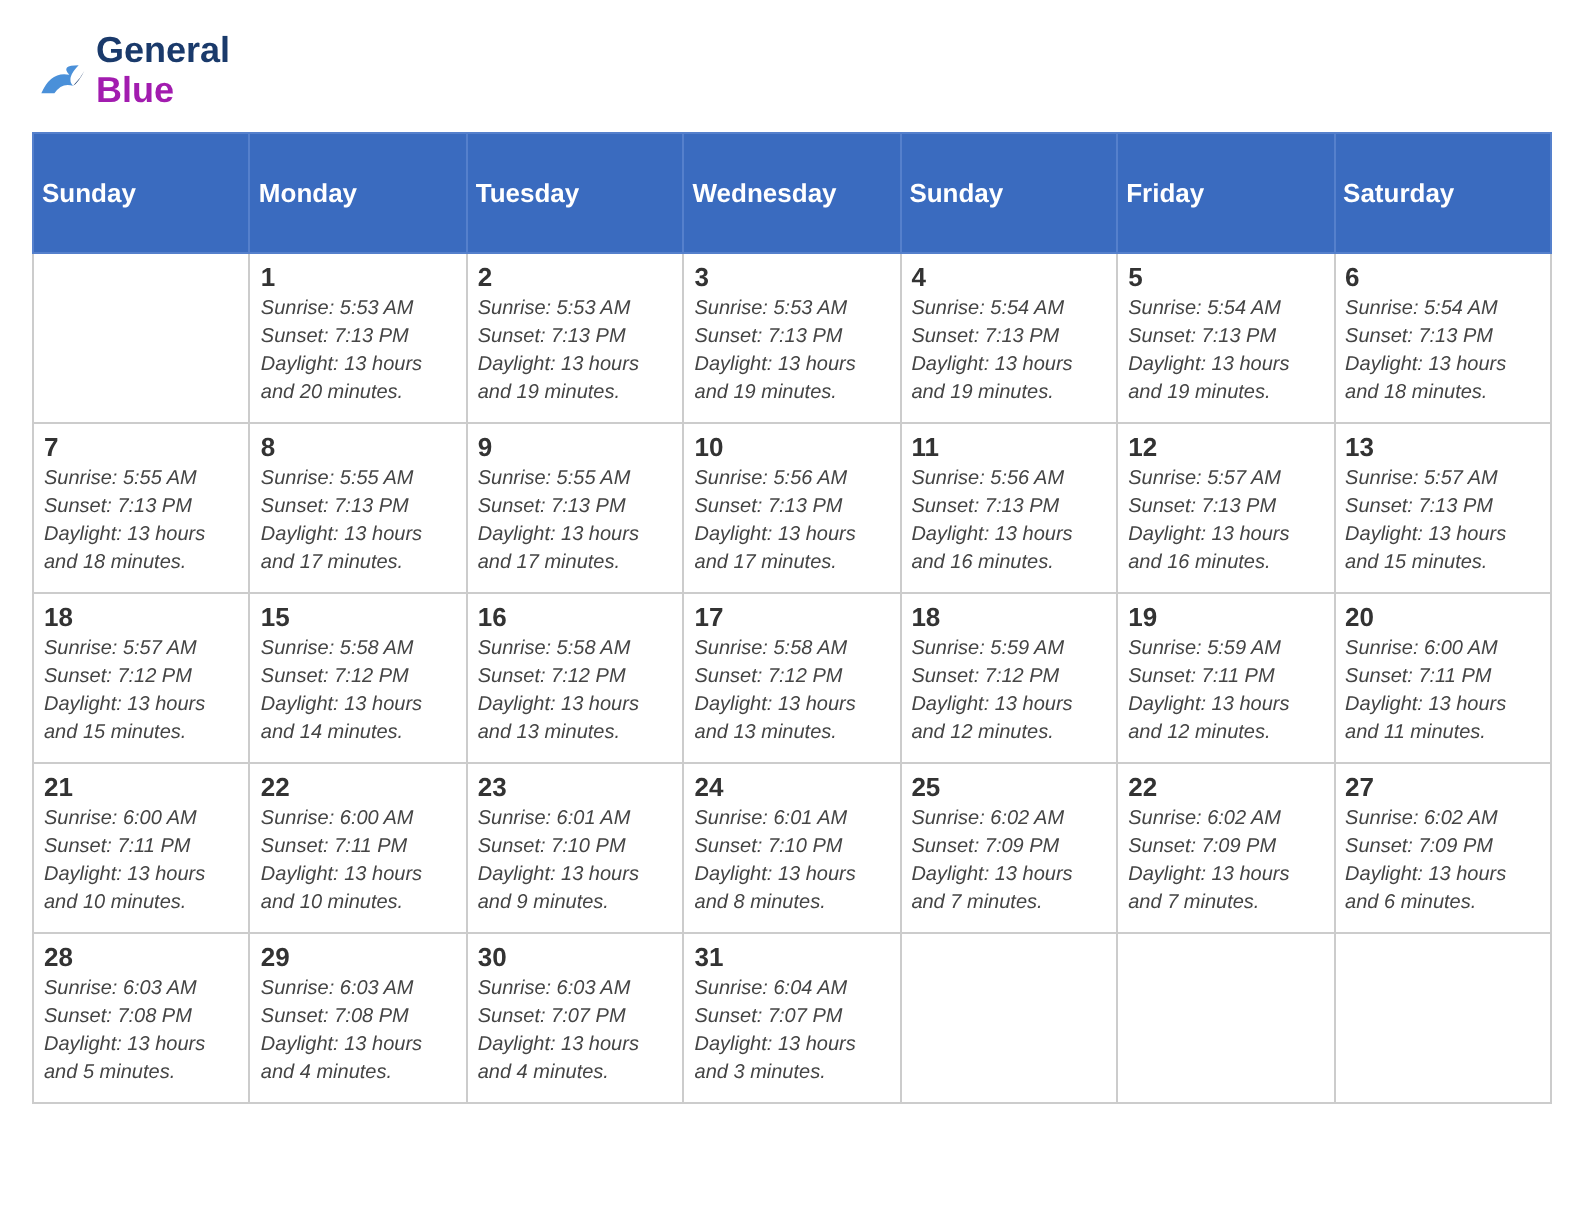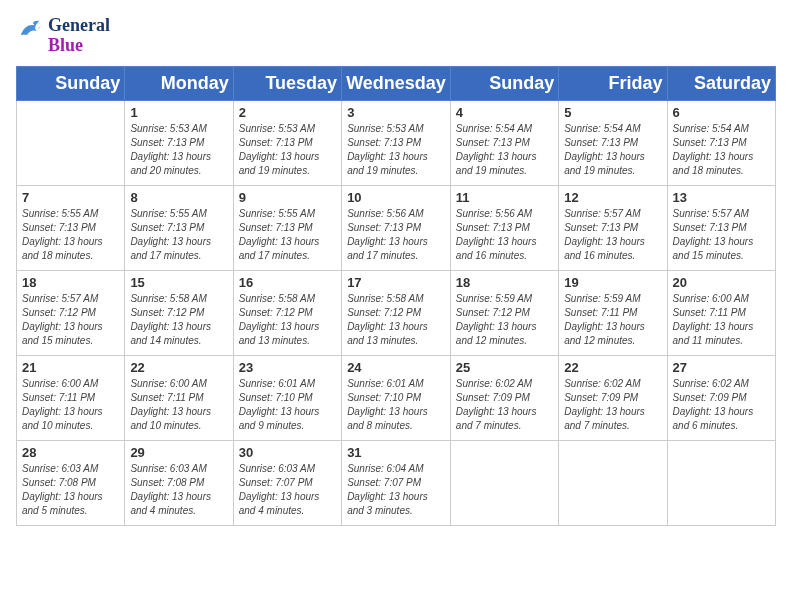--- a/index.html
+++ b/index.html
@@ -11,23 +11,22 @@
       padding: 16px;
     }
     .header {
       display: flex;
       justify-content: space-between;
       align-items: flex-start;
       margin-bottom: 10px;
     }
     .logo {
       display: flex;
-      align-items: flex-start;
+      align-items: flex-end;
       gap: 4px;
-      font-family: Liberation Serif, serif;
     }
     .logo-text {
       font-size: 18px;
       font-weight: bold;
       color: #1a3a6b;
       line-height: 1.1;
     }
     .logo-bird {
       width: 28px;
       height: 28px;
@@ -45,24 +44,24 @@
       color: #555;
     }
     .calendar {
       width: 100%;
       border-collapse: collapse;
       border: 1px solid #ccc;
     }
     .calendar th {
       background-color: #3a6bbf;
       color: #fff;
-      font-size: 18px;
+      font-size: 13px;
       font-weight: bold;
-      padding: 6px 4px;
-      text-align: right;
+      padding: 22px 4px;
+      text-align: left;
       border: 1px solid #5580cc;
     }
     .calendar td {
       border: 1px solid #ccc;
       vertical-align: top;
       padding: 4px 5px;
       width: calc(100% / 7);
       height: 85px;
       background: #fff;
     }

